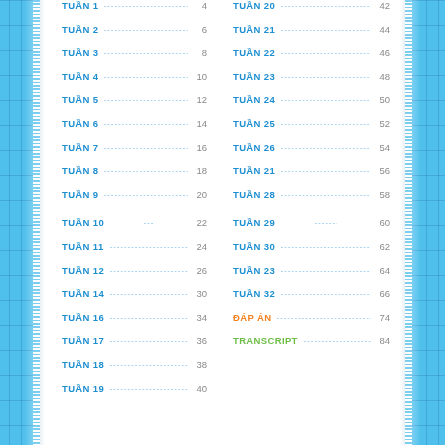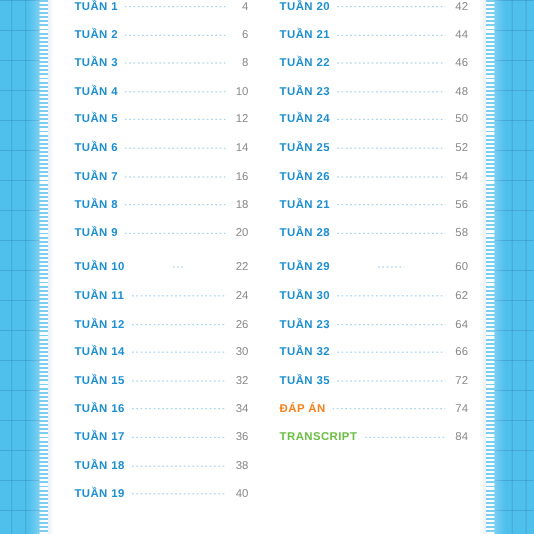--- a/index.html
+++ b/index.html
@@ -217,25 +217,20 @@
             <span class="toc-label">TUẦN 12</span>
             <span class="toc-leader"></span>
             <span class="toc-page">26</span>
           </div>
           <div class="toc-row">
             <span class="toc-label">TUẦN 14</span>
             <span class="toc-leader"></span>
             <span class="toc-page">30</span>
           </div>
           <div class="toc-row">
-            <span class="toc-label">TUẦN 15</span>
-            <span class="toc-leader"></span>
-            <span class="toc-page">32</span>
-          </div>
-          <div class="toc-row">
             <span class="toc-label">TUẦN 16</span>
             <span class="toc-leader"></span>
             <span class="toc-page">34</span>
           </div>
           <div class="toc-row">
             <span class="toc-label">TUẦN 17</span>
             <span class="toc-leader"></span>
             <span class="toc-page">36</span>
           </div>
           <div class="toc-row">
@@ -307,25 +302,20 @@
           </div>
           <div class="toc-row">
             <span class="toc-label">TUẦN 23</span>
             <span class="toc-leader"></span>
             <span class="toc-page">64</span>
           </div>
           <div class="toc-row">
             <span class="toc-label">TUẦN 32</span>
             <span class="toc-leader"></span>
             <span class="toc-page">66</span>
-          </div>
-          <div class="toc-row">
-            <span class="toc-label">TUẦN 35</span>
-            <span class="toc-leader"></span>
-            <span class="toc-page">72</span>
           </div>
           <div class="toc-row">
             <span class="toc-label accent-orange">ĐÁP ÁN</span>
             <span class="toc-leader"></span>
             <span class="toc-page">74</span>
           </div>
           <div class="toc-row">
             <span class="toc-label accent-green">TRANSCRIPT</span>
             <span class="toc-leader"></span>
             <span class="toc-page">84</span>

